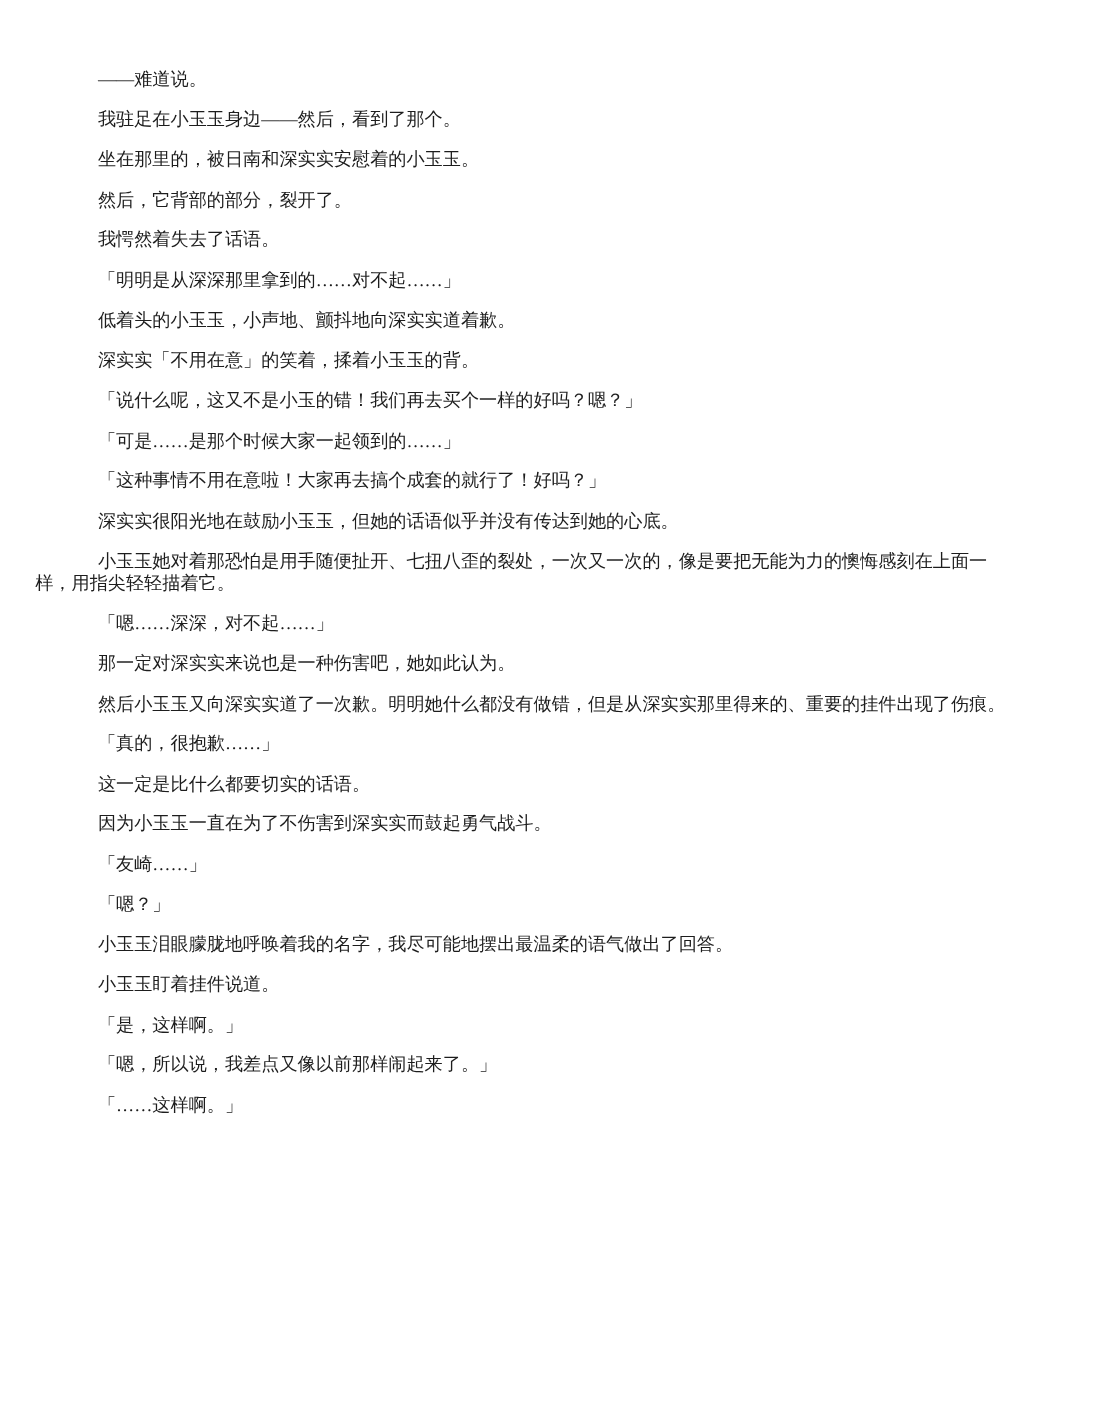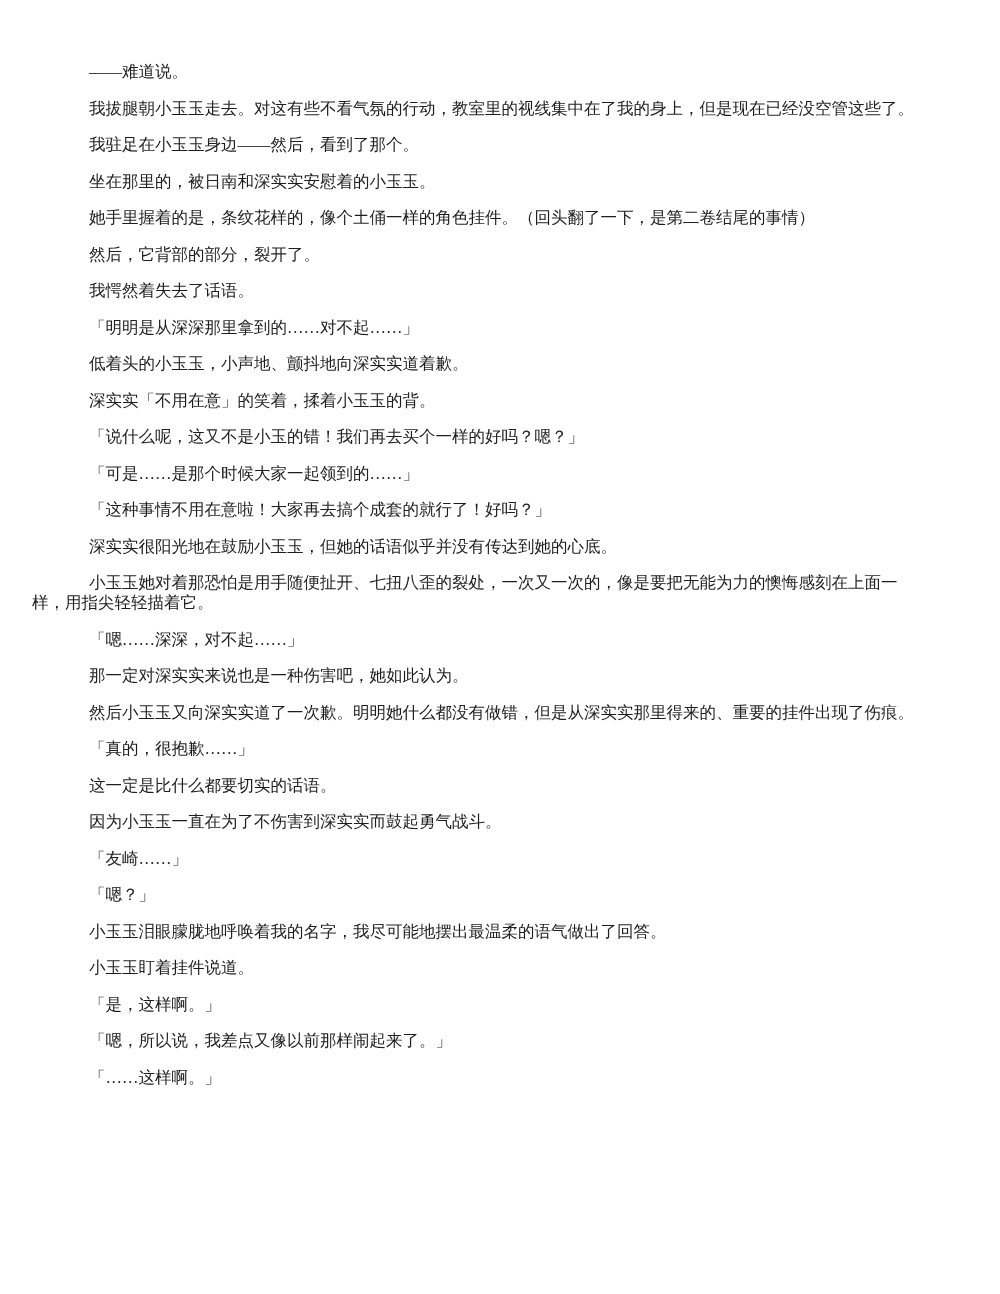--- a/index.html
+++ b/index.html
@@ -30,24 +30,22 @@
     text-indent: 57px;
     letter-spacing: 0;
     word-break: break-all;
   }
 </style>
 </head>
 <body>
 
 <div class="page">
   <p class="para">——难道说。</p>
-  <p class="para">我拔腿朝小玉玉走去。对这有些不看气氛的行动，教室里的视线集中在了我的身上，但是现在已经没空管这些了。</p>
   <p class="para">我驻足在小玉玉身边——然后，看到了那个。</p>
   <p class="para">坐在那里的，被日南和深实实安慰着的小玉玉。</p>
-  <p class="para">她手里握着的是，条纹花样的，像个土俑一样的角色挂件。（回头翻了一下，是第二卷结尾的事情）</p>
   <p class="para">然后，它背部的部分，裂开了。</p>
   <p class="para">我愕然着失去了话语。</p>
   <p class="para">「明明是从深深那里拿到的……对不起……」</p>
   <p class="para">低着头的小玉玉，小声地、颤抖地向深实实道着歉。</p>
   <p class="para">深实实「不用在意」的笑着，揉着小玉玉的背。</p>
   <p class="para">「说什么呢，这又不是小玉的错！我们再去买个一样的好吗？嗯？」</p>
   <p class="para">「可是……是那个时候大家一起领到的……」</p>
   <p class="para">「这种事情不用在意啦！大家再去搞个成套的就行了！好吗？」</p>
   <p class="para">深实实很阳光地在鼓励小玉玉，但她的话语似乎并没有传达到她的心底。</p>
   <p class="para">小玉玉她对着那恐怕是用手随便扯开、七扭八歪的裂处，一次又一次的，像是要把无能为力的懊悔感刻在上面一样，用指尖轻轻描着它。</p>

